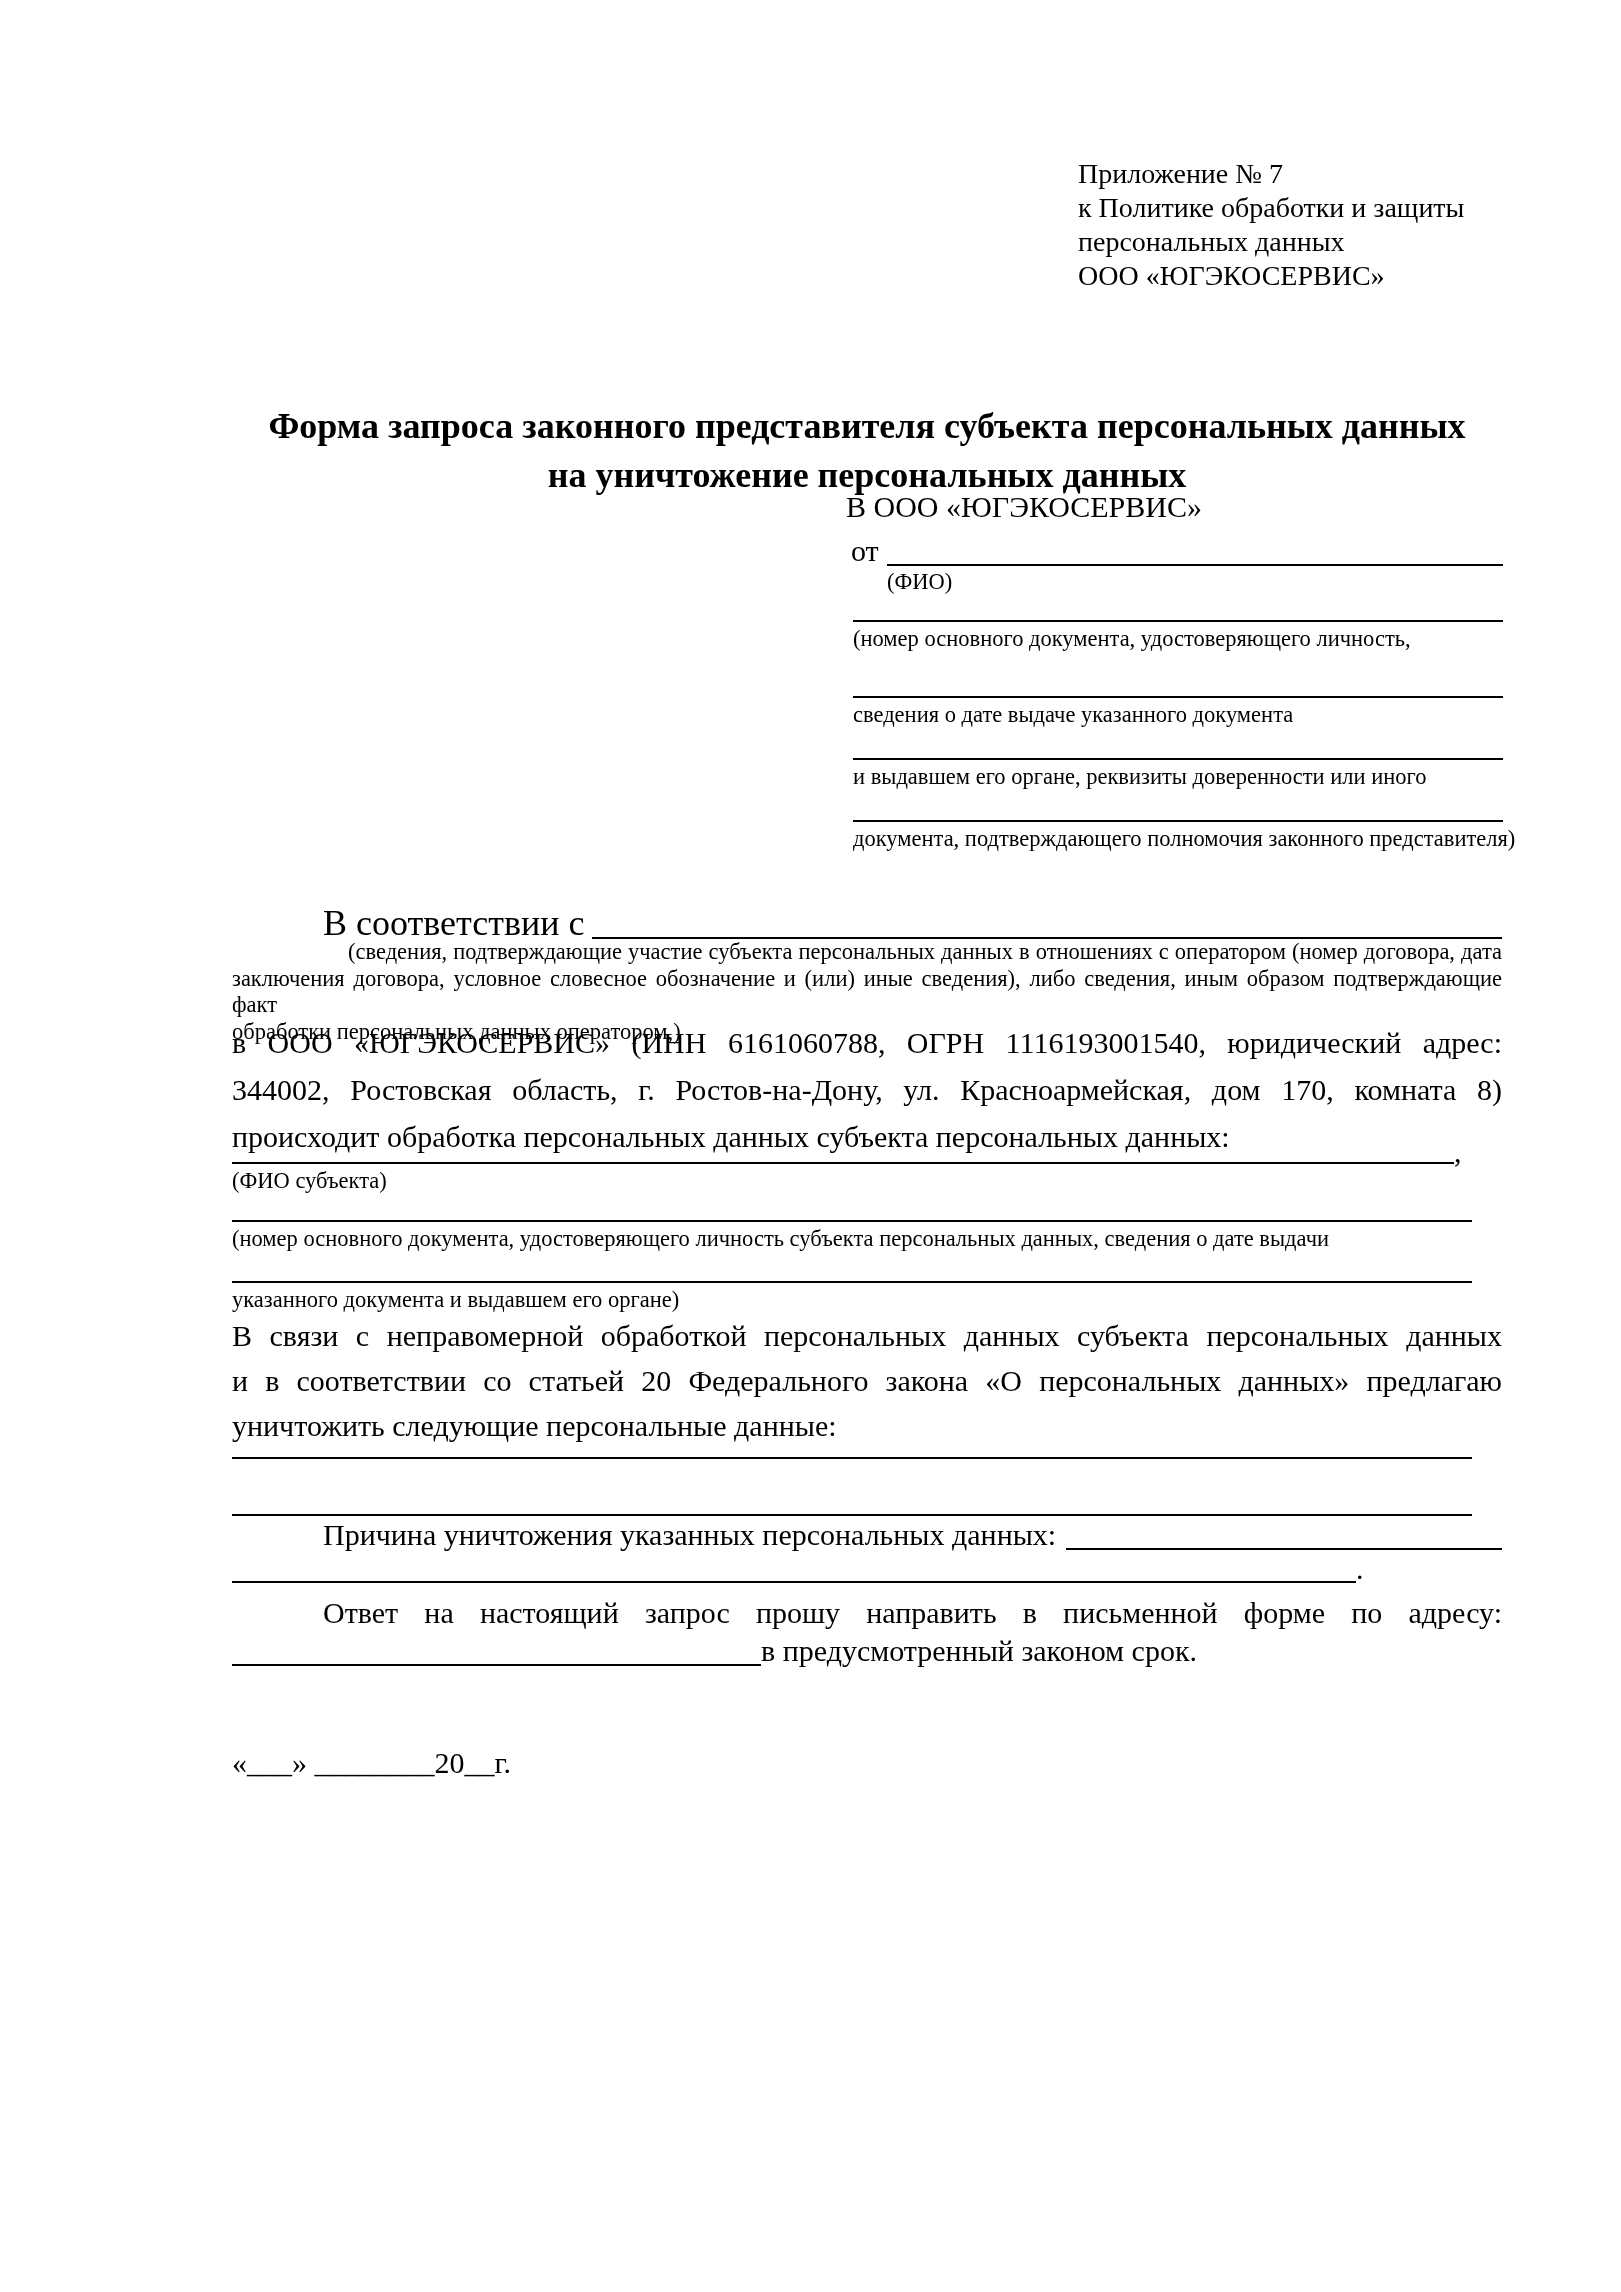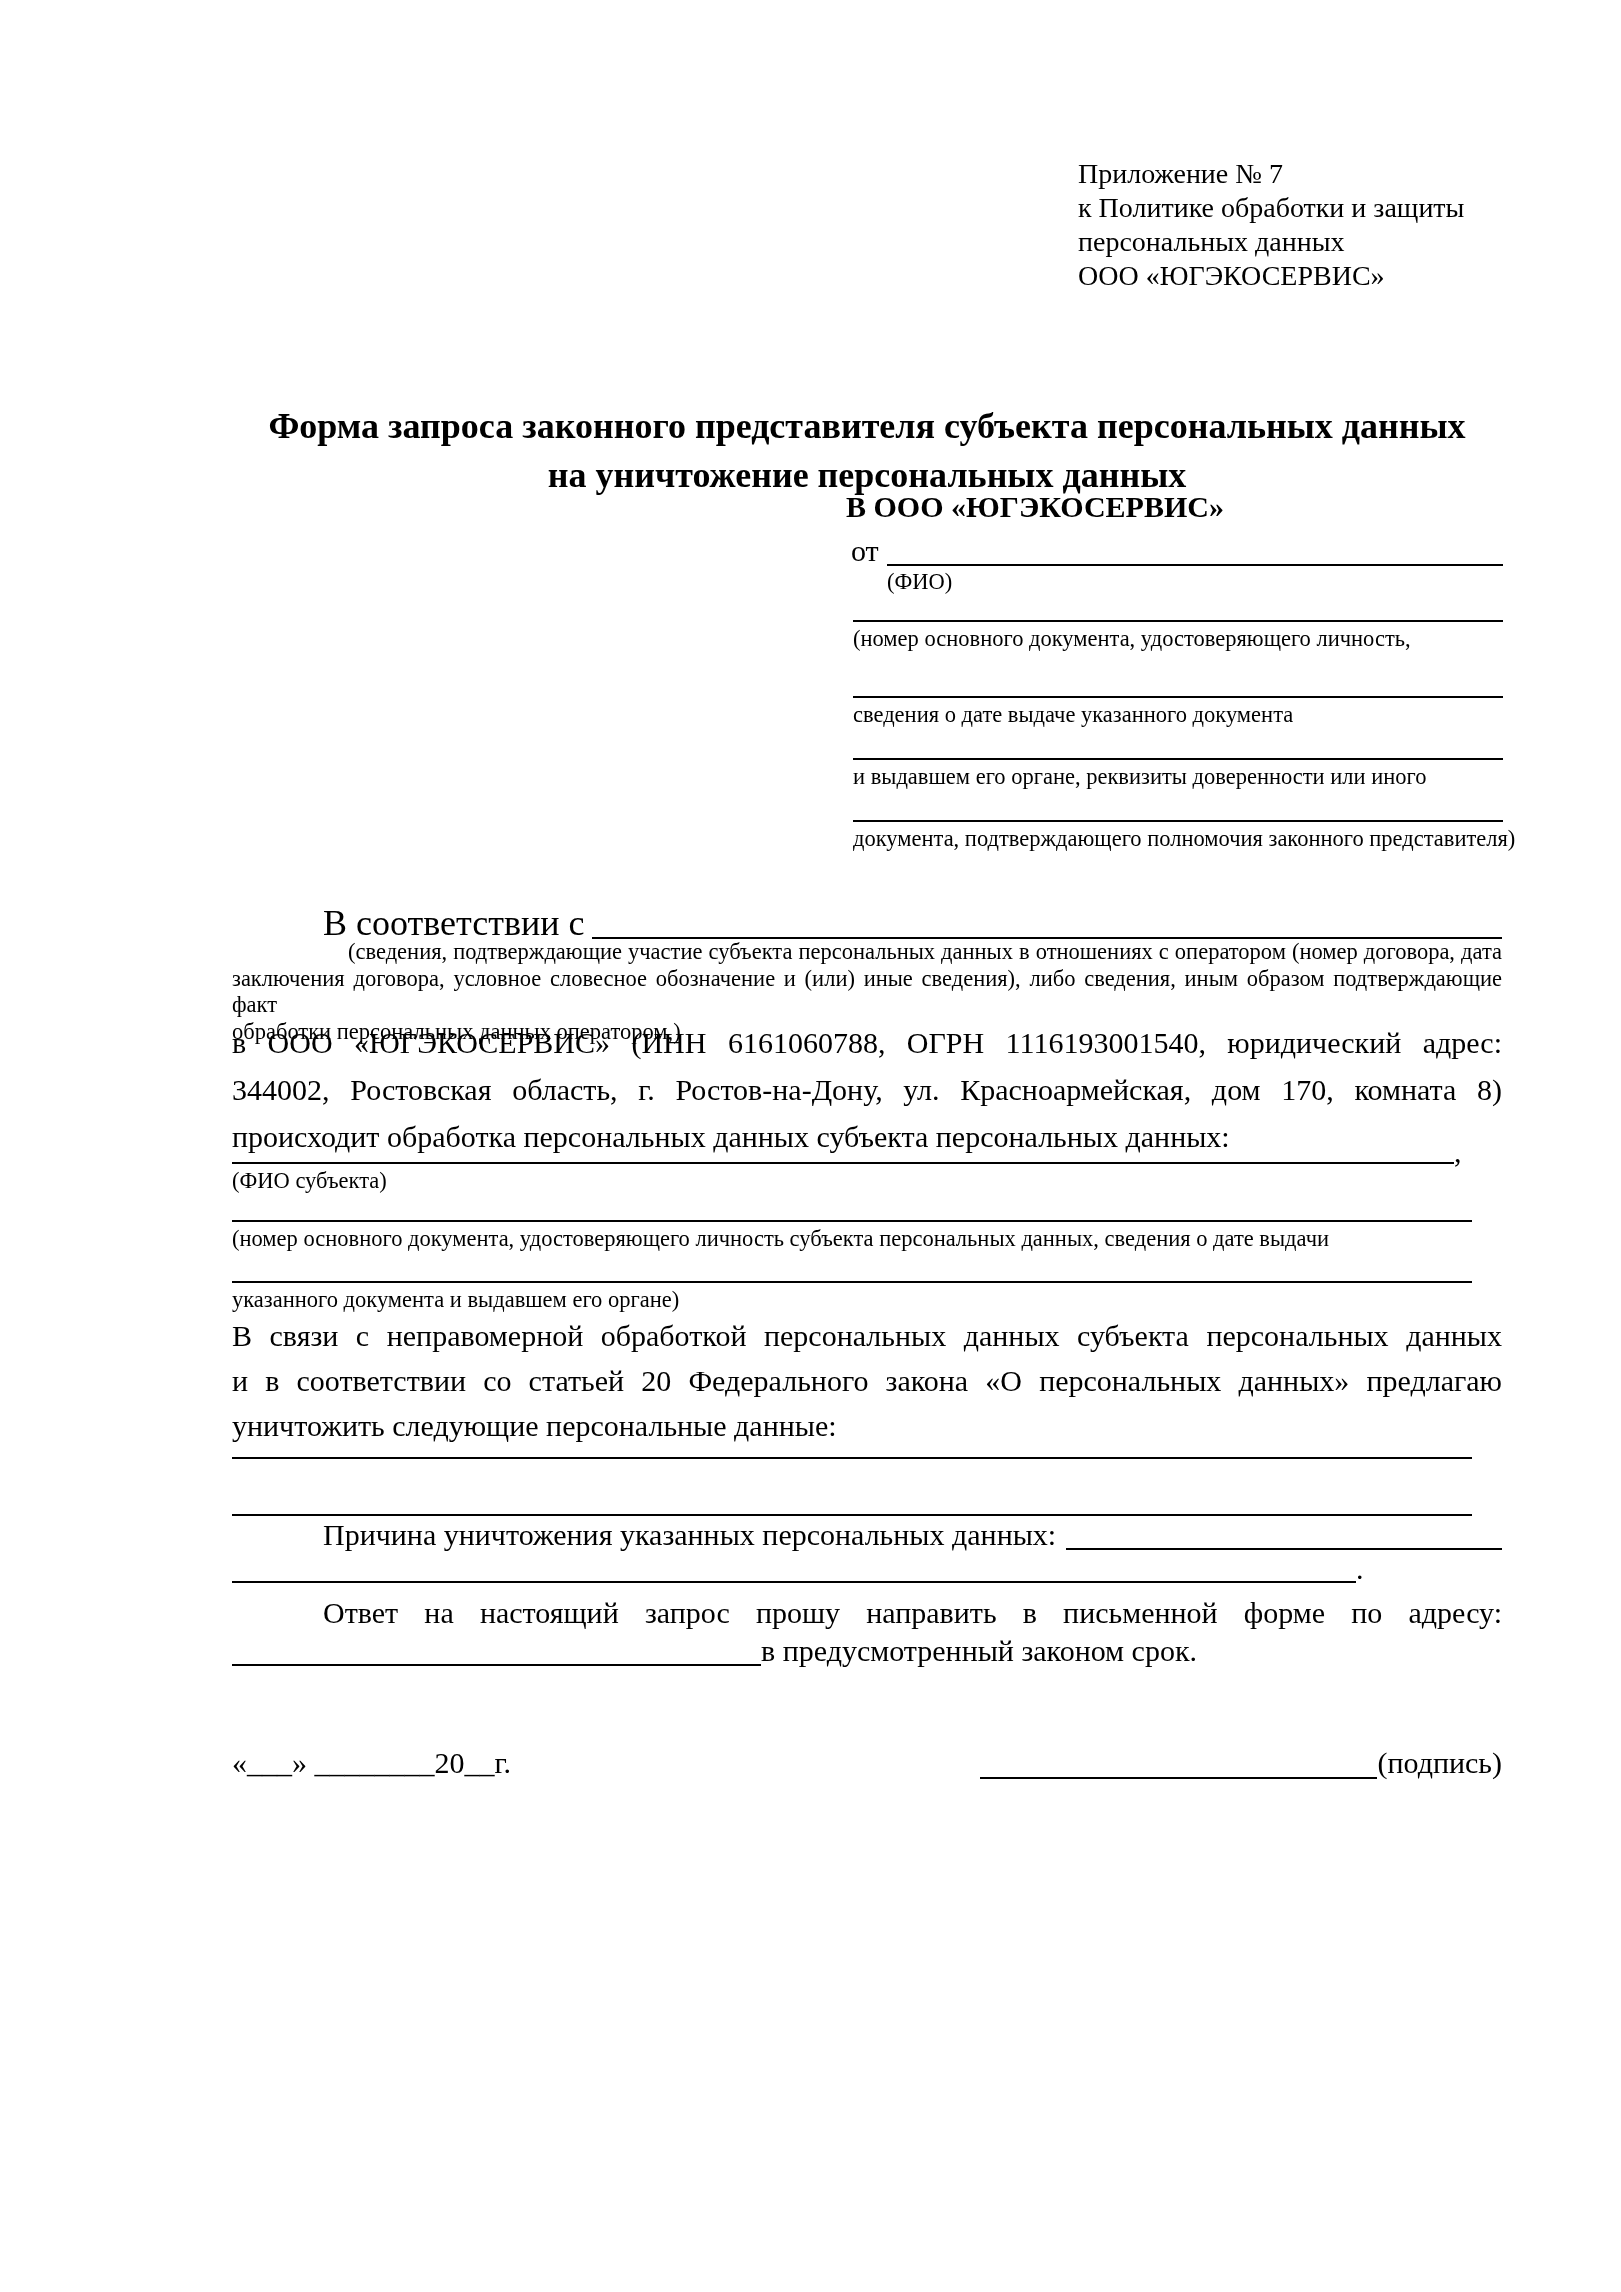--- a/index.html
+++ b/index.html
@@ -11,21 +11,21 @@
     color:#000000;
     font-family:"Liberation Serif","DejaVu Serif",serif;
     overflow:hidden;
   }
   .abs { position:absolute; }
   
   #appendix { left:1078px; top:157px; font-size:28px; line-height:34px; }
   
   #title { left:232px; top:402px; width:1270px; text-align:center; font-weight:bold; font-size:36px; line-height:49px; }
   
-  #addressee { left:846px; top:490px; font-size:30px; line-height:33px;font-weight:bold; }
+  #addressee { left:846px; top:490px; font-size:30px; line-height:33px; }
   
   #from-row { left:851px; top:530px; width:652px; height:36px; display:flex; align-items:flex-end; font-size:30px; }
   #from-row .lbl { line-height:31px; padding-right:7.8px; }
   .fill { flex:1 1 auto; border-bottom:2.9px solid #000; }
   .fill-fixed { display:inline-block; border-bottom:2.9px solid #000; }
   
   .cap { position:absolute; font-size:22.5px; line-height:24.5px; white-space:nowrap; }
   #cap-fio { left:887px; top:570px; width:616px; }
   
   .hline { position:absolute; height:0; border-bottom:2.9px solid #000; }
@@ -162,20 +162,16 @@
 
   <div class="abs" id="answer-line">Ответ на настоящий запрос прошу направить в письменной форме по адресу:</div>
   <div class="abs" id="srok-row">
     <span class="fill-fixed"></span>
     <span class="tail">в предусмотренный законом срок.</span>
   </div>
 
   <div class="abs" id="footer-row">
     <span class="date">«___» ________20__г.</span>
     <span class="spacer"></span>
-    <span class="sign-group">
-      <span class="fill-fixed"></span>
-      <span class="sign-caption">(подпись)</span>
-    </span>
   </div>
 
 </div>
 
 
 </body></html>

